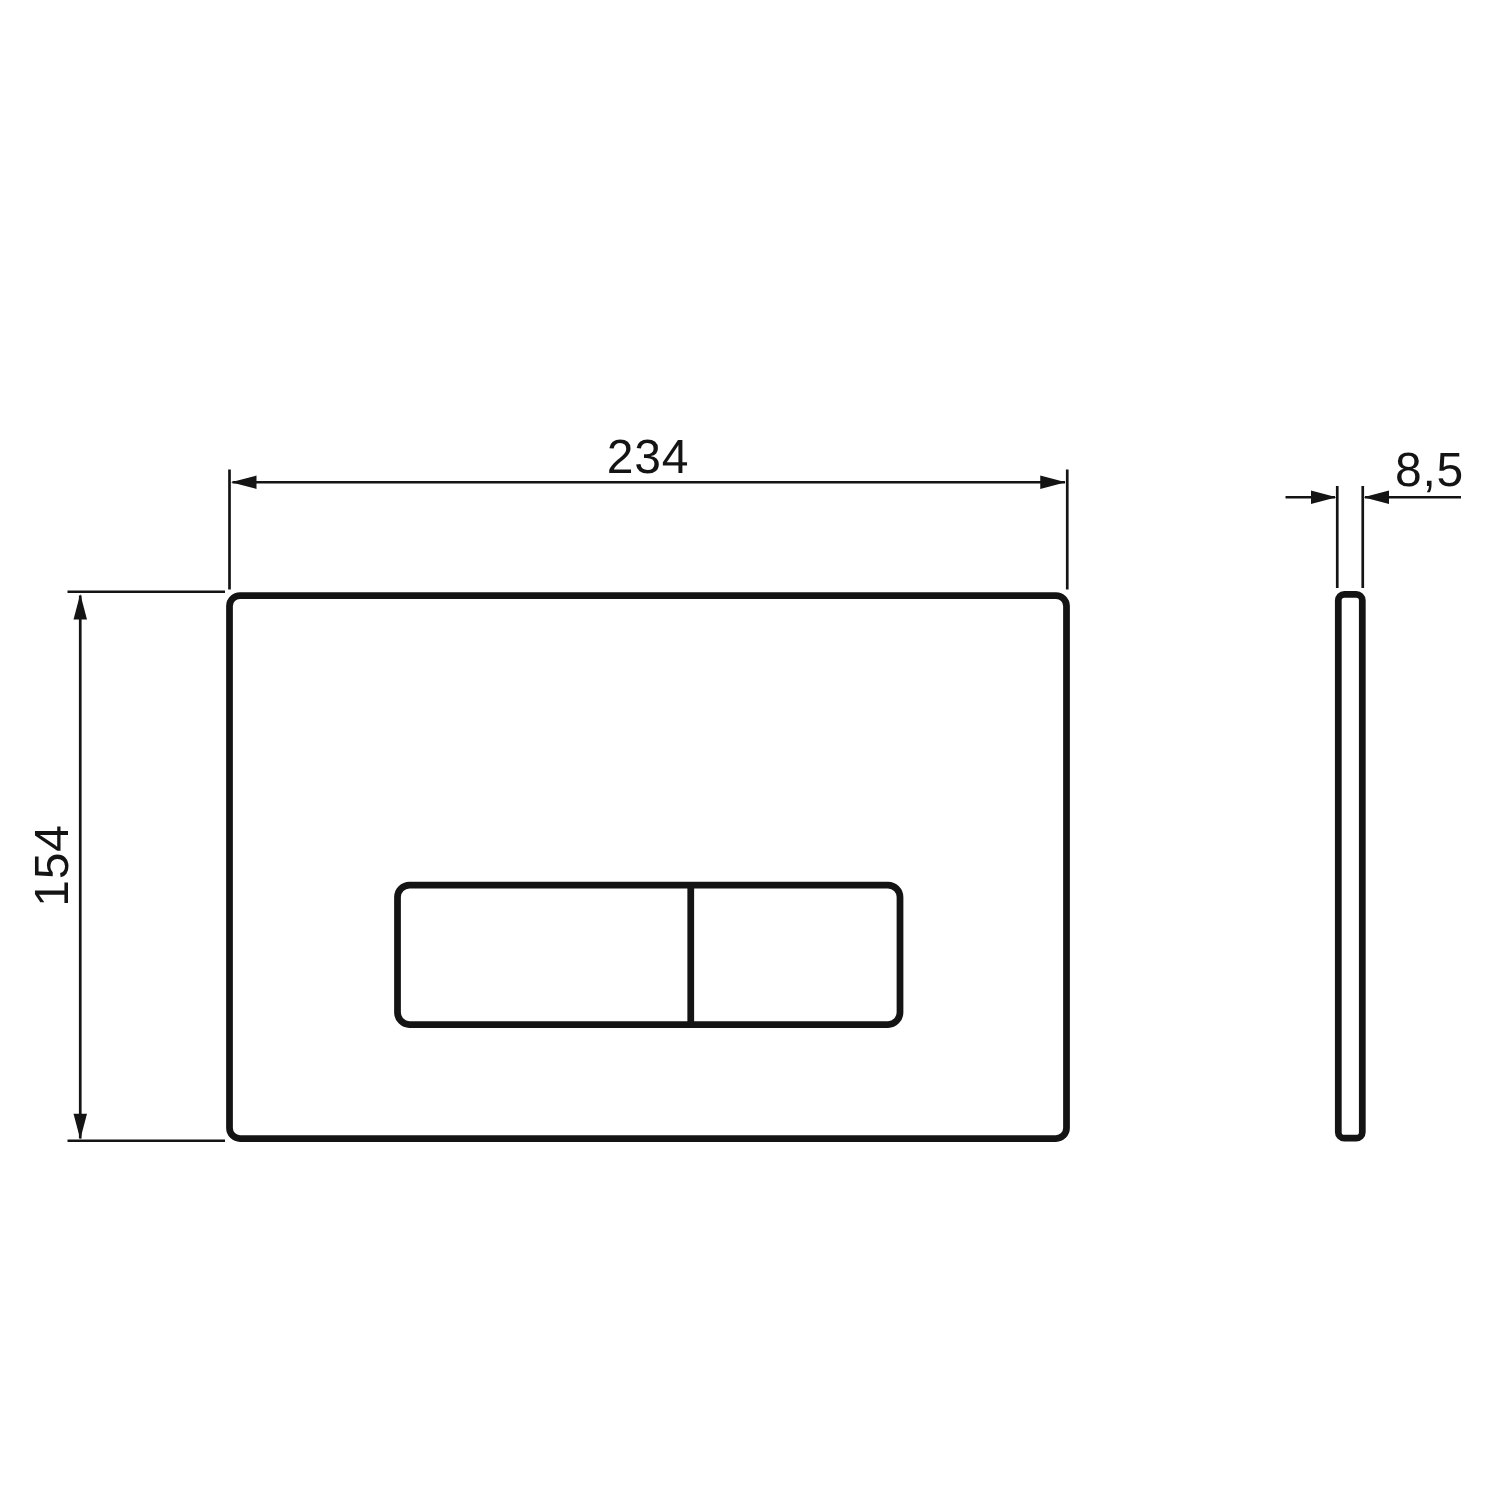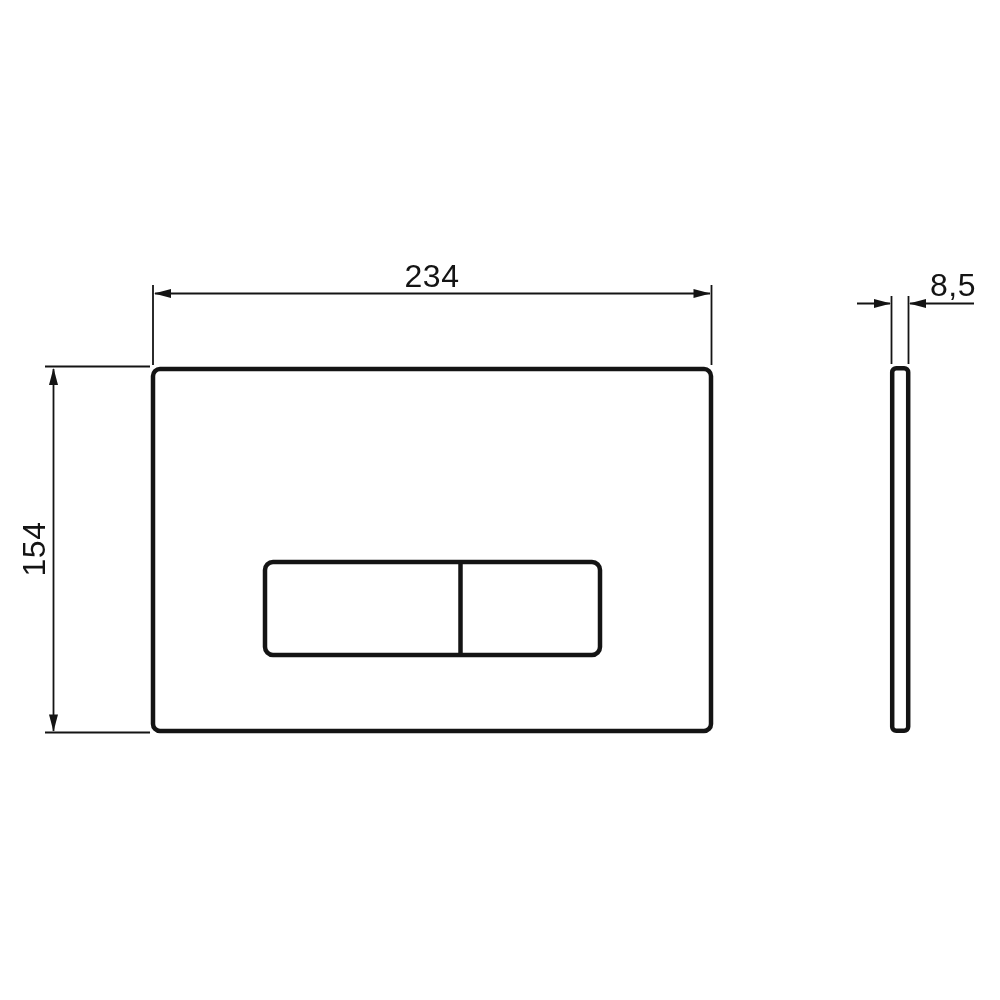--- a/index.html
+++ b/index.html
@@ -7,20 +7,21 @@
     padding: 0;
     background: #ffffff;
     font-family: "Liberation Sans", "DejaVu Sans", sans-serif;
   }
   .canvas {
     position: relative;
     width: 1000px;
     height: 868px;
     background: #ffffff;
     overflow: hidden;
+    margin-top: 28px;
   }
   svg { display: block; }
   .dim-text {
     font-family: "Liberation Sans", "DejaVu Sans", sans-serif;
     font-size: 32px;
     fill: #141414;
     letter-spacing: 0.5px;
   }
   .thin  { stroke: #141414; stroke-width: 1.8; fill: none; }
   .thick { stroke: #141414; stroke-width: 4.5; fill: #ffffff; }

